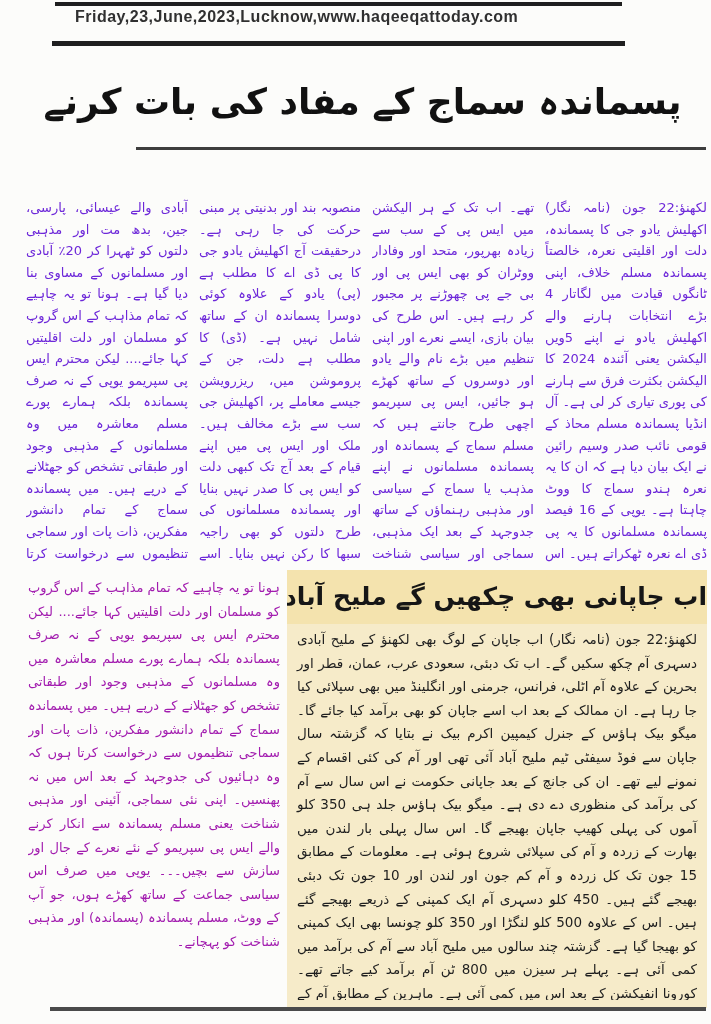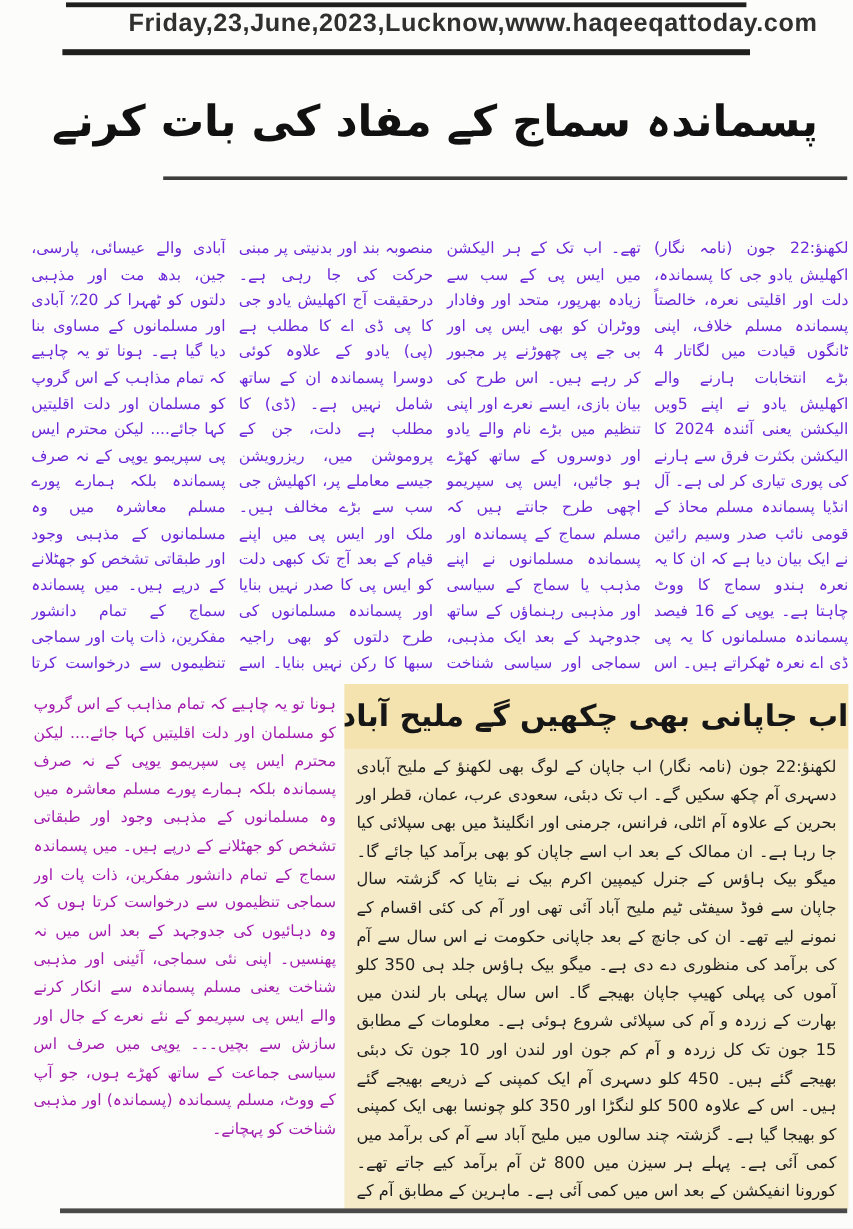--- a/index.html
+++ b/index.html
@@ -4,23 +4,22 @@
 <style>
   html,body{margin:0;padding:0;background:#e8e8e6;}
   .page{
     position:relative;width:711px;height:1024px;margin:0 auto;
     background:#fcfcfa;overflow:hidden;
     font-family:"DejaVu Sans",sans-serif;color:#1c1c1c;
   }
   .rule{position:absolute;background:#1f1f1f;}
   .dateline{
     position:absolute;left:75px;top:8px;width:550px;
-    font-size:21px;font-weight:bold;letter-spacing:.5px;color:#303030;
+    font-size:16px;font-weight:bold;letter-spacing:.5px;color:#303030;
     font-family:"Liberation Sans","DejaVu Sans",sans-serif;
-    margin-left:32px;
   }
   .urdu{direction:rtl;unicode-bidi:embed;text-align:justify;}
   .main-headline{
     position:absolute;left:20px;top:64px;width:685px;height:78px;
     font-size:36px;font-weight:bold;line-height:76px;
     text-align:center;color:#111;overflow:hidden;
   }
   .headline-divider{position:absolute;left:136px;top:147px;width:570px;height:3px;background:#3d3d3d;}
   .cols{
     position:absolute;left:26px;top:157px;width:681px;height:410px;

